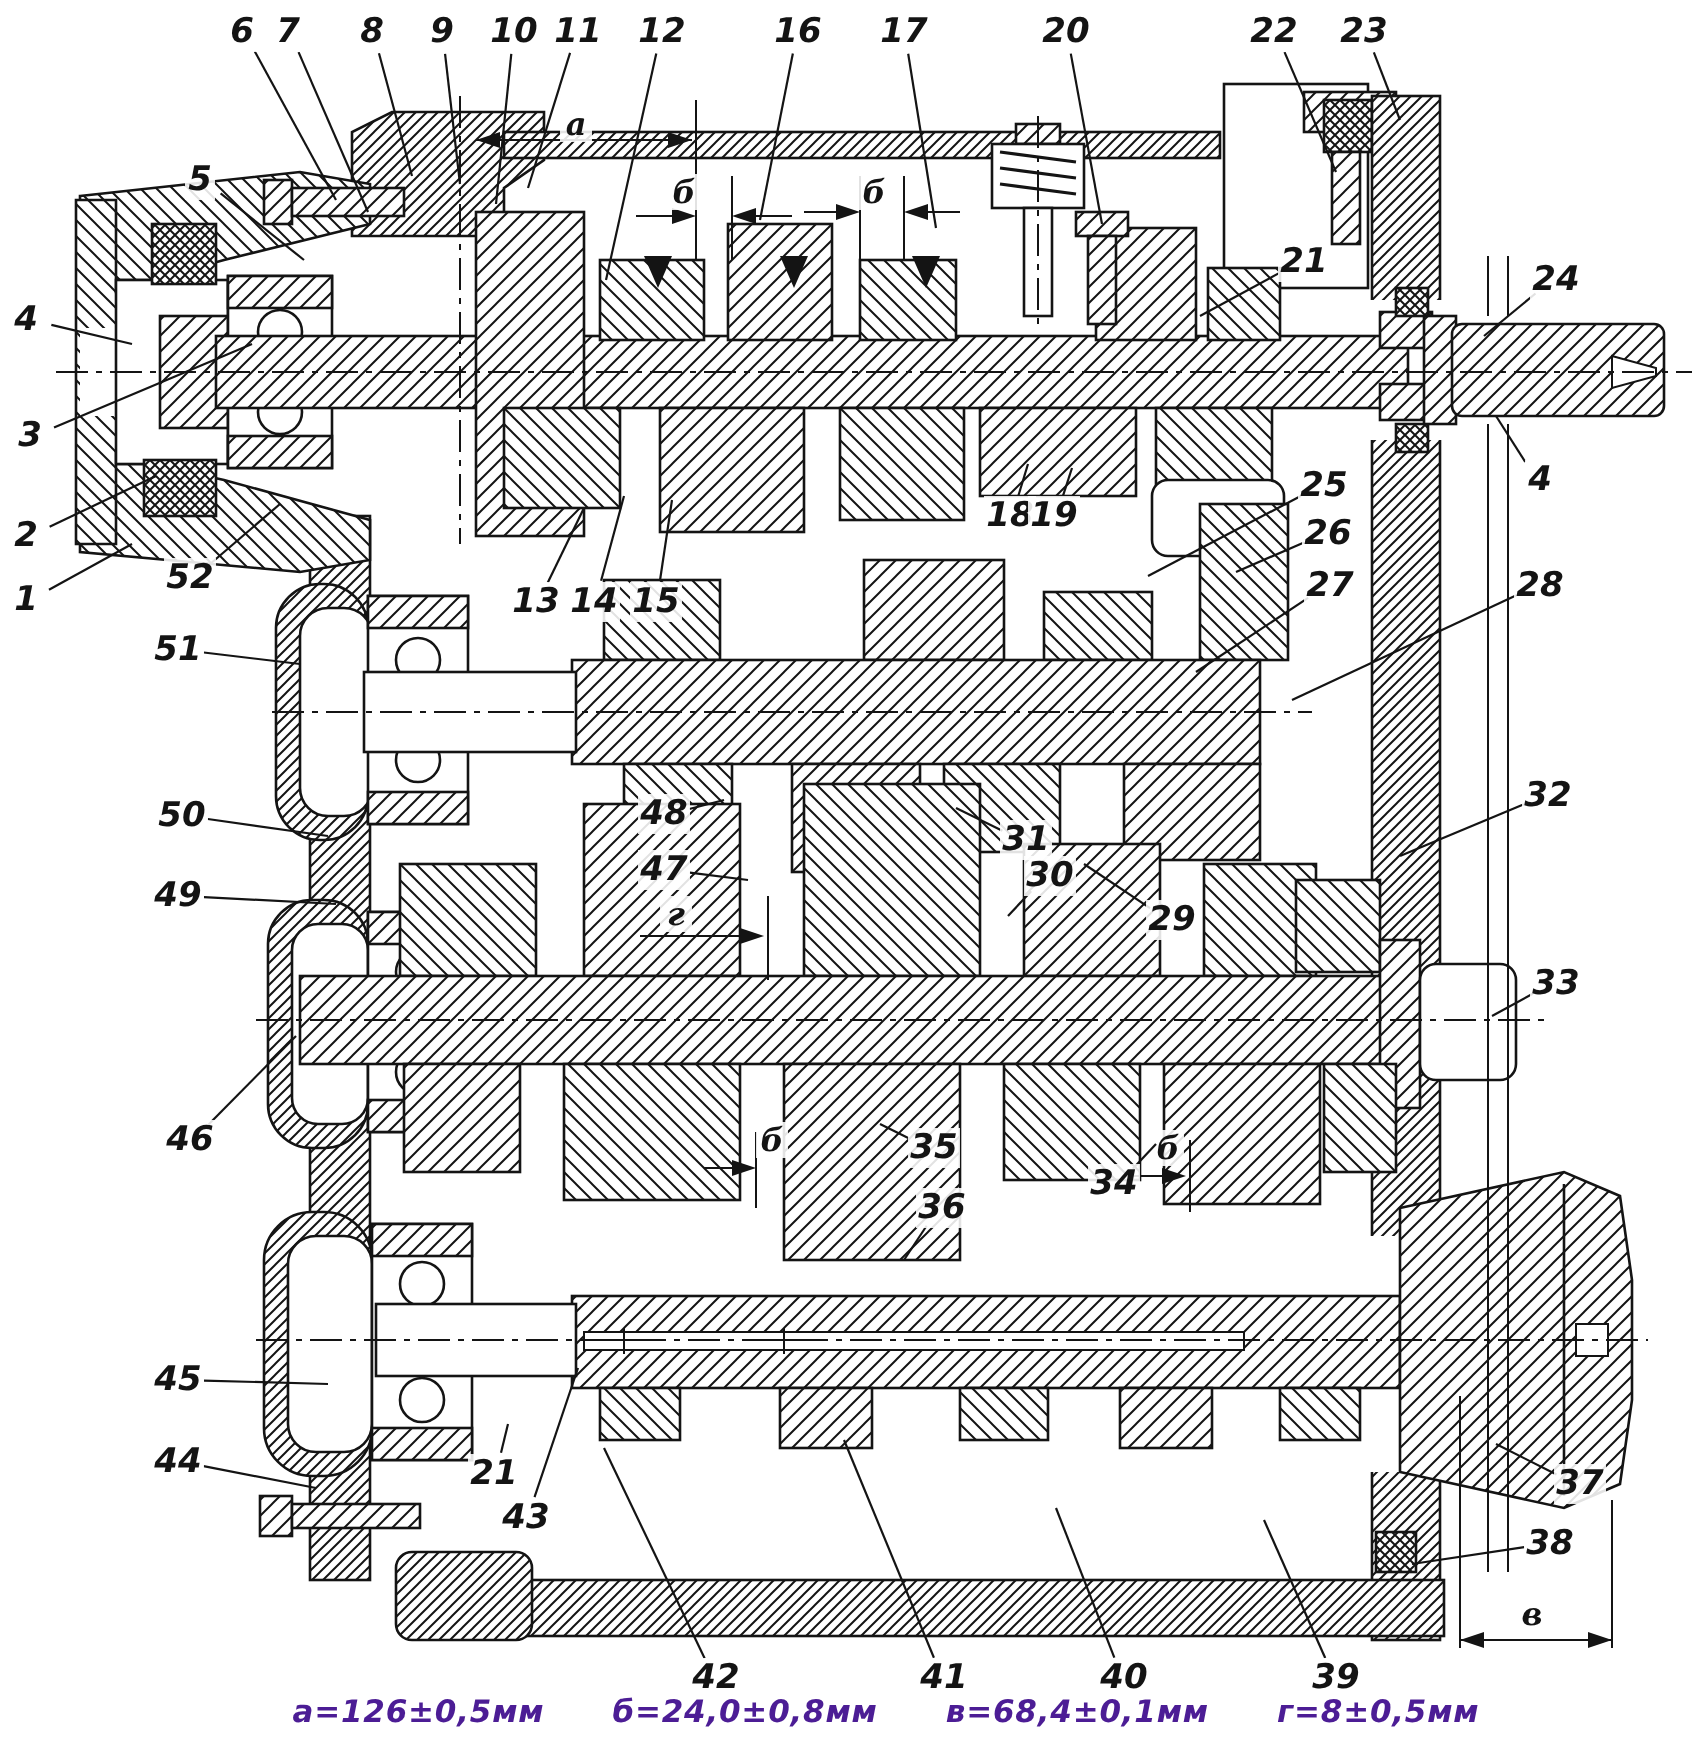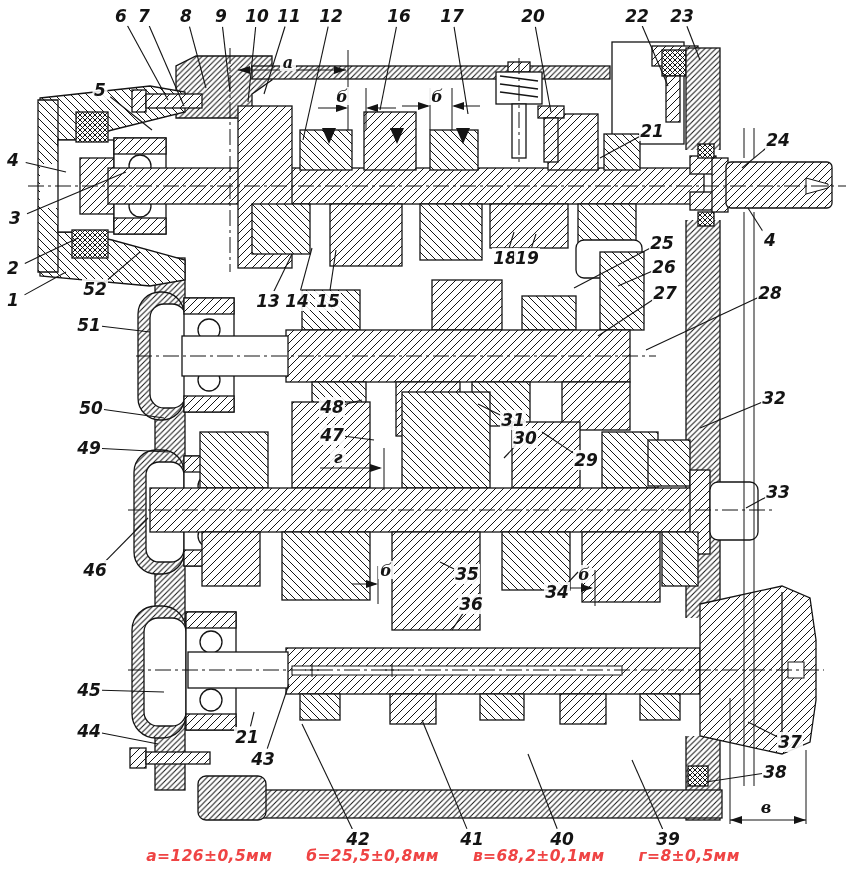--- a/index.html
+++ b/index.html
@@ -5,21 +5,21 @@
   html,body{margin:0;padding:0;background:#fff;}
   .page{position:relative;width:850px;height:880px;background:#fff;overflow:hidden;
         font-family:"DejaVu Sans",sans-serif;}
   svg{display:block;}
   .callout-text{font:italic 700 17px "DejaVu Sans",sans-serif;fill:#141414;}
   .dim-letter{font:italic 700 16px "DejaVu Serif",serif;fill:#141414;}
   .leader{stroke:#141414;stroke-width:1.1;fill:none;}
   .halo{fill:#ffffff;opacity:.88;}
   .caption-row{position:absolute;left:0;top:847px;width:850px;display:flex;
                justify-content:center;gap:34px;padding-left:36px;box-sizing:border-box;}
-  .caption-item{font:italic 700 15.5px "DejaVu Sans",sans-serif;color:#ef4444;
+  .caption-item{font:italic 700 15.5px "DejaVu Sans",sans-serif;color:#4c1d95;
                 letter-spacing:.4px;white-space:nowrap;}
 </style>
 </head>
 <body>
 
 <div class="page">
 <svg id="drawing" width="850" height="880" viewBox="0 0 850 880">
   <defs>
     <pattern id="hA" width="8" height="8" patternUnits="userSpaceOnUse">
       <rect width="8" height="8" fill="#fff"></rect>
@@ -402,17 +402,17 @@
         <rect x="549" y="829" width="26" height="20" class="halo"></rect>
         <text x="562" y="839" text-anchor="middle" dominant-baseline="central" class="callout-text">40</text>
         <line x1="662.6092822247977" y1="828.9903125071563" x2="632" y2="760" class="leader"></line>
         <rect x="655" y="829" width="26" height="20" class="halo"></rect>
         <text x="668" y="839" text-anchor="middle" dominant-baseline="central" class="callout-text">39</text>
       </g>
 </svg>
 
 <div class="caption-row">
   <span class="caption-item">а=126±0,5мм</span>
-  <span class="caption-item">б=25,5±0,8мм</span>
-  <span class="caption-item">в=68,2±0,1мм</span>
+  <span class="caption-item">б=24,0±0,8мм</span>
+  <span class="caption-item">в=68,4±0,1мм</span>
   <span class="caption-item">г=8±0,5мм</span>
 </div>
 </div>
 
 </body></html>

